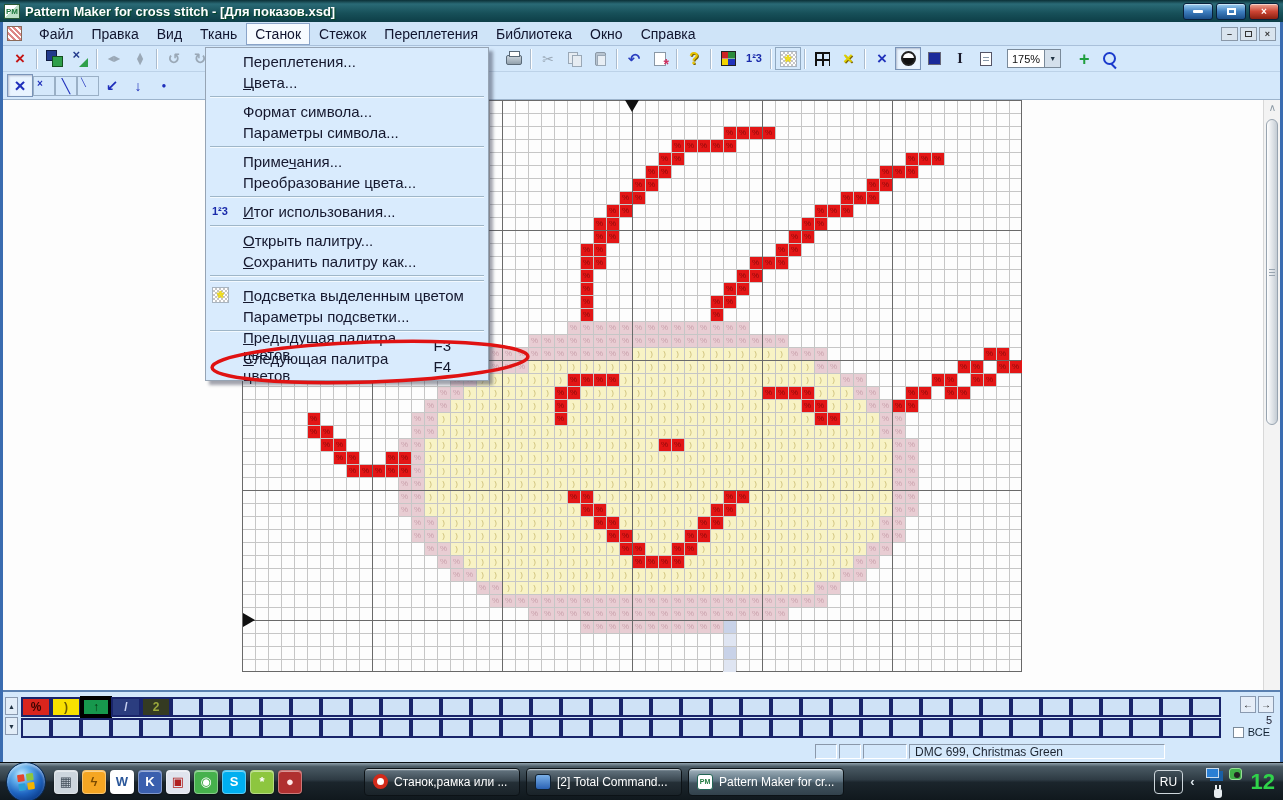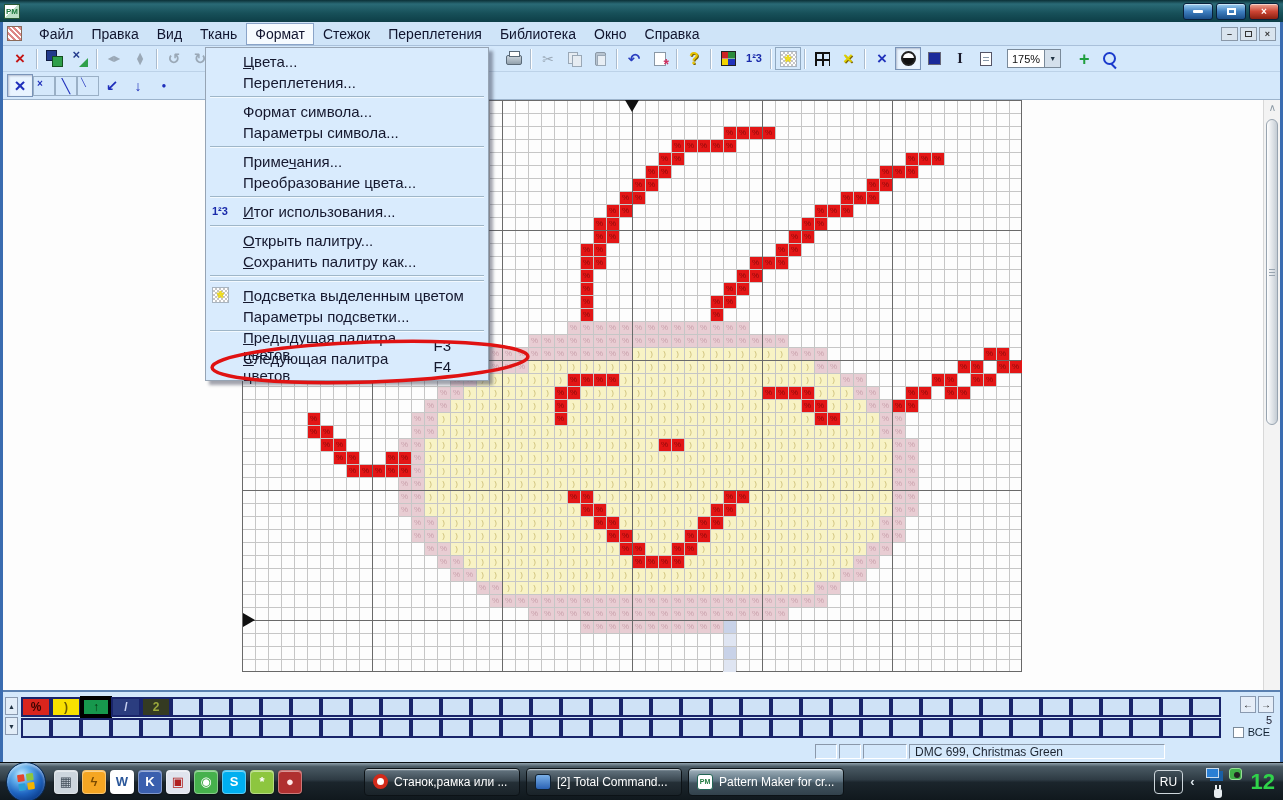--- a/index.html
+++ b/index.html
@@ -170,39 +170,40 @@
   .clock{display:flex;align-items:center;color:#2fd24a;font-weight:bold;}
   .clock .hh{font-size:22px;}
 </style>
 </head>
 <body>
 
 <div class="screen">
 
   <div class="titlebar">
     <span class="appicon">PM</span>
+    <span class="title">Pattern Maker for cross stitch - [Для показов.xsd]</span>
     <span class="wbtns">
       <span class="wbtn min">
           <span class="minbar"></span>
         </span>
       <span class="wbtn res">
           <span class="resbox"></span>
         </span>
       <span class="wbtn cls">×</span>
     </span>
   </div>
 
   <div class="menubar">
     <span class="docicon"></span>
     <div class="mitems">
         <div class="mitem">Файл</div>
         <div class="mitem">Правка</div>
         <div class="mitem">Вид</div>
         <div class="mitem">Ткань</div>
-        <div class="mitem on">Формат</div>
+        <div class="mitem on">Станок</div>
         <div class="mitem">Стежок</div>
         <div class="mitem">Переплетения</div>
         <div class="mitem">Библиотека</div>
         <div class="mitem">Окно</div>
         <div class="mitem">Справка</div>
       </div>
     <div class="mdictl">
       <span class="mdibtn">–</span>
       <span class="mdibtn">
           <span class="mdires"></span>
@@ -1206,24 +1207,24 @@
       <div class="marker-right"></div>
     </div>
     <div class="vscroll">
       <div class="vs-up">∧</div>
       <div class="vs-thumb"></div>
     </div>
   </div>
 
   <div class="menu-popup" id="dd">
       <div class="drow">
+        <span class="dlabel">Переплетения...</span>
+      </div>
+      <div class="drow">
         <span class="dlabel"><u>Ц</u>вета...</span>
-      </div>
-      <div class="drow">
-        <span class="dlabel">Переплетения...</span>
       </div>
       <div class="dsep"></div>
       <div class="drow">
         <span class="dlabel">Формат символа...</span>
       </div>
       <div class="drow">
         <span class="dlabel">Параметры символа...</span>
       </div>
       <div class="dsep"></div>
       <div class="drow">

